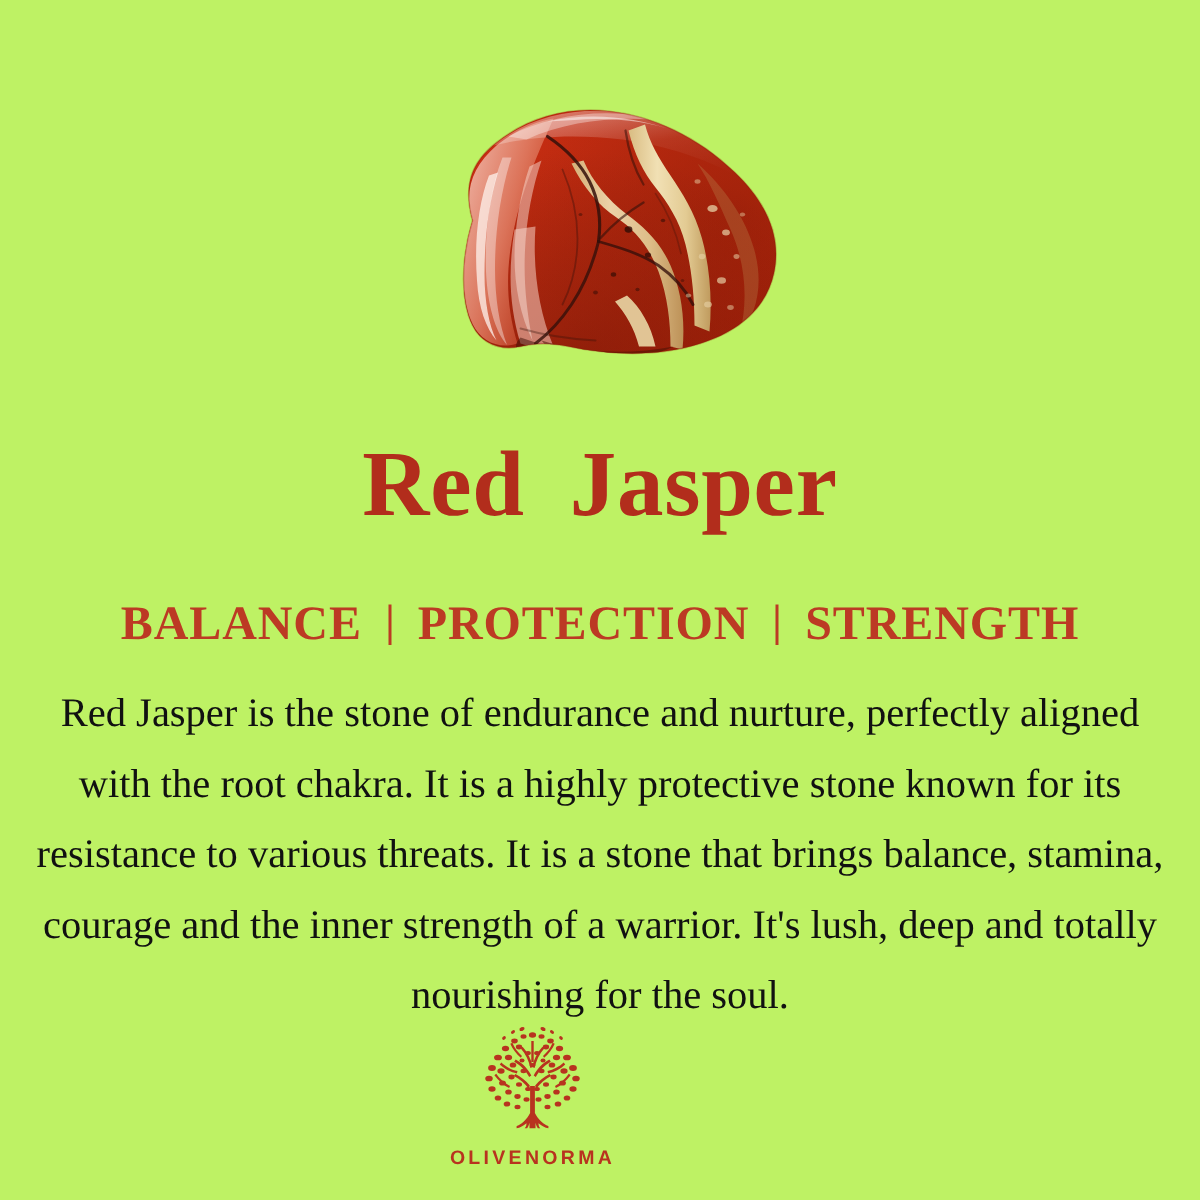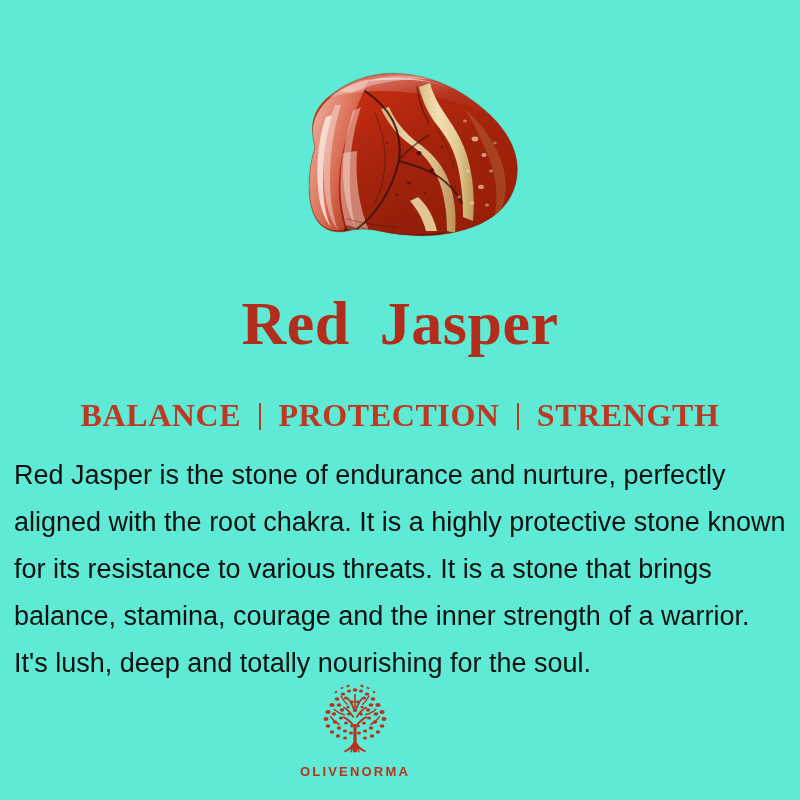--- a/index.html
+++ b/index.html
@@ -13,21 +13,21 @@
     height: 800px;
     overflow: hidden;
     font-family: "Liberation Serif", serif;
     -webkit-font-smoothing: antialiased;
   }
 
   .page {
     position: relative;
     width: 800px;
     height: 800px;
-    background: #5eead4;
+    background: #bef264;
     box-sizing: border-box;
   }
 
   
   .stone-area {
     position: absolute;
     left: 0;
     top: 44px;
     width: 800px;
     height: 214px;
@@ -79,21 +79,22 @@
     vertical-align: -4px;
     margin: 0 9px;
   }
 
   
   .body-copy {
     position: absolute;
     left: 14px;
     top: 452px;
     width: 772px;
-    font-family: Liberation Sans, sans-serif;
+    text-align: center;
+    font-family: Liberation Serif, serif;
     font-size: 27px;
     line-height: 47px;
     color: #111111;
   }
 
   
   .logo-wrap {
     position: absolute;
     left: 0;
     top: 684px;

